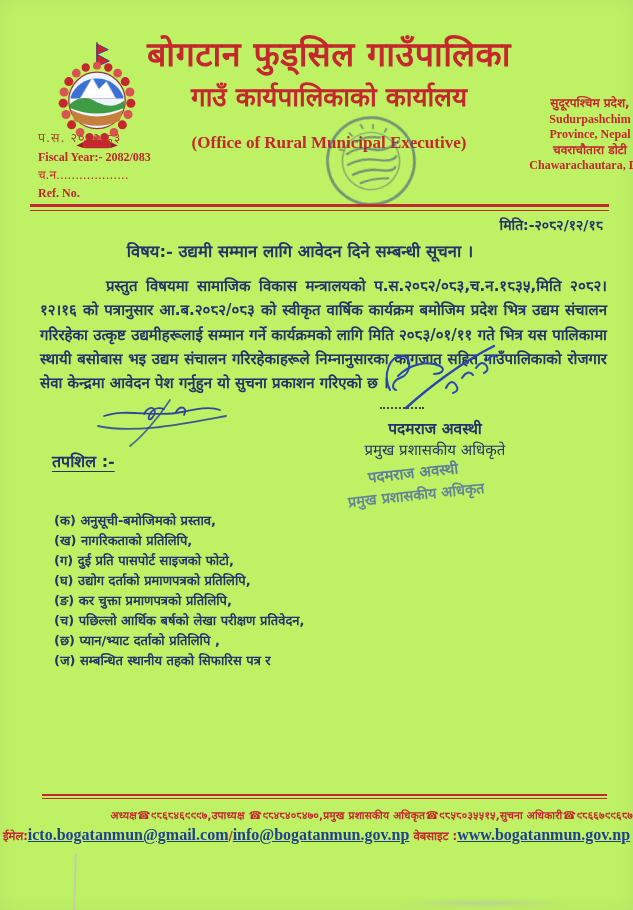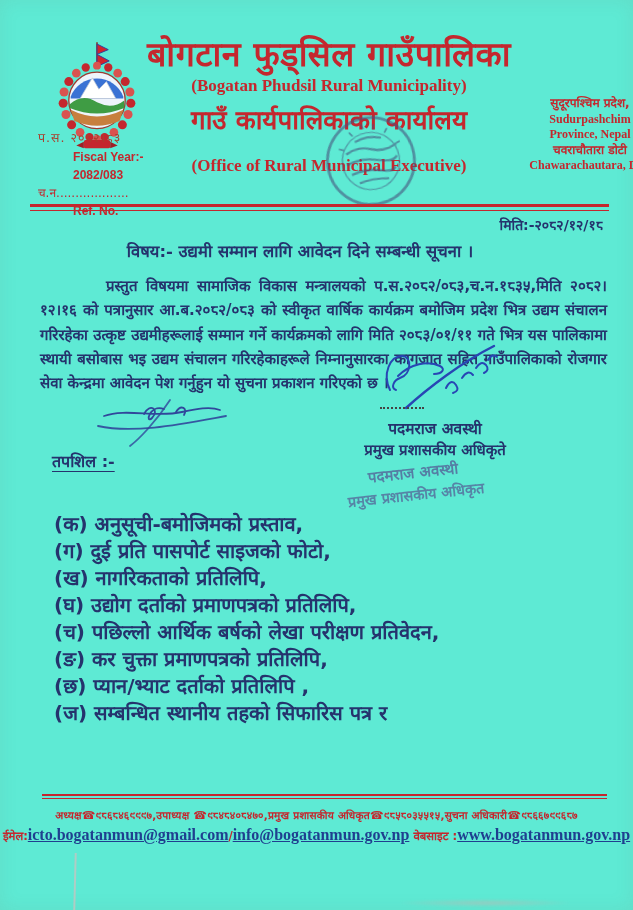--- a/index.html
+++ b/index.html
@@ -1,67 +1,67 @@
 <!DOCTYPE html>
 <html lang="ne"><head>
 <meta charset="utf-8">
 <style>
   html,body{margin:0;padding:0;background:#e8e8e4;}
   .page{
     position:relative;
     width:633px;height:910px;
     margin:0 auto;
-    background:#5eead4;
+    background:#bef264;
     overflow:hidden;
     font-family:"DejaVu Sans",sans-serif;
     box-shadow:inset 0 0 18px rgba(120,120,110,.12);
   }
   
   .emblem{position:absolute;left:50px;top:38px;width:94px;height:122px;}
   .hc{position:absolute;left:118px;top:36px;width:422px;text-align:center;color:#c4272e;}
   .title-np{font-size:34px;font-weight:bold;line-height:1.08;letter-spacing:.5px;}
   .name-en{font-family:"Liberation Serif",serif;font-weight:bold;font-size:17px;margin-top:3px;}
   .office-np{font-size:26px;font-weight:bold;margin-top:5px;}
   .office-en{font-family:"Liberation Serif",serif;font-weight:bold;font-size:17px;margin-top:19px;}
   .addr{position:absolute;left:524px;top:96px;width:132px;text-align:center;color:#c4272e;
         font-size:12px;font-weight:bold;line-height:1.3;}
   .addr .en{font-family:"Liberation Serif",serif;}
   .refblk{position:absolute;left:38px;top:129px;width:150px;color:#c4272e;font-size:12px;line-height:1.5;text-align:left;}
   .refblk .hand{color:#a8402e;font-size:12.5px;letter-spacing:1px;}
-  .refblk .en{font-family:Liberation Sans, sans-serif;font-weight:bold;margin-left:35px;}
+  .refblk .en{font-family:Liberation Serif, serif;font-weight:bold;}
   .seal{position:absolute;left:318px;top:108px;width:106px;height:106px;opacity:.8;transform:rotate(-10deg);}
   .rule-top{position:absolute;left:30px;right:24px;top:204px;height:3px;
             border-top:3px solid #c4272e;border-bottom:1px solid #c4272e;}
   
   .ink{color:#25336d;}
   .date-line{position:absolute;right:30px;top:215px;font-size:14px;font-weight:bold;}
   .subject{position:absolute;left:95px;top:239px;width:410px;text-align:center;
            font-size:16.5px;font-weight:bold;text-underline-offset:4px;}
   .bodytext{position:absolute;left:40px;right:26px;top:274px;text-align:justify;
             font-size:15px;font-weight:bold;line-height:1.62;text-indent:66px;}
   
   .sig-ink{position:absolute;left:376px;top:344px;width:140px;height:74px;}
   .sig-dots{position:absolute;left:380px;top:407px;width:44px;border-bottom:2px dotted #444;}
   .sig-name{position:absolute;left:322px;top:417px;width:226px;text-align:center;font-size:15.5px;font-weight:bold;}
-  .sig-title{position:absolute;left:322px;top:439px;width:226px;text-align:center;font-size:15px;font-weight:bold;}
+  .sig-title{position:absolute;left:322px;top:439px;width:226px;text-align:center;font-size:15px;font-weight:normal;}
   .stamp-name{position:absolute;left:300px;top:462px;width:226px;text-align:center;font-size:15px;font-weight:bold;
               color:#55739f;transform:rotate(-6deg);opacity:.9;}
   .stamp-title{position:absolute;left:296px;top:484px;width:240px;text-align:center;font-size:14.5px;font-weight:bold;
                color:#55739f;transform:rotate(-6deg);opacity:.85;}
   .sig-ink2{position:absolute;left:86px;top:388px;width:155px;height:60px;}
   
   .tapasil{position:absolute;left:52px;top:450px;font-size:16px;font-weight:bold;
            text-decoration:underline;text-underline-offset:4px;}
   .docs-head{position:absolute;left:46px;top:490px;font-size:15.5px;font-weight:bold;}
-  .docs{position:absolute;left:54px;top:514px;font-size:20px;font-weight:bold;}
+  .docs{position:absolute;left:54px;top:514px;font-size:13px;font-weight:bold;}
   .docs .item{margin-bottom:7px;line-height:1;}
   
   .rule-bot{position:absolute;left:42px;right:26px;top:794px;height:2px;
             border-top:2.5px solid #c4272e;border-bottom:1px solid #c4272e;}
-  .foot1{position:absolute;left:0;right:0;top:808px;text-align:center;color:#c4272e;
+  .foot1{position:absolute;left:0;right:0;top:808px;text-align:right;color:#c4272e;
          font-size:10.5px;font-weight:bold;letter-spacing:.2px;}
   .foot1 .ph{font-size:11px;}
   .foot2{position:absolute;left:0;right:0;top:826px;text-align:center;color:#c4272e;
          font-size:11.5px;font-weight:bold;}
   .foot2 .lnk{color:#1f3f8f;text-decoration:underline;font-family:"Liberation Serif",serif;font-size:16px;}
   
   .artifact-left{position:absolute;left:74px;top:853px;width:2px;height:57px;background:#c3c6c1;
                  transform:rotate(1.5deg);opacity:.8;}
   .artifact-bottom{position:absolute;left:400px;top:899px;width:170px;height:8px;border-radius:50%;
                    background:radial-gradient(ellipse,#b9bcb6 0%,rgba(185,188,182,0) 75%);filter:blur(1px);opacity:.6;}
@@ -110,21 +110,20 @@
       <path d="M22,74 Q50,88 78,74 L74,86 Q50,96 26,86 Z" fill="#c77f3e"></path>
 
       <rect x="36" y="106" width="28" height="9" rx="2" fill="#c4272e"></rect>
       <path d="M36,108 L28,112 L36,115 Z" fill="#a01e25"></path>
       <path d="M64,108 L72,112 L64,115 Z" fill="#a01e25"></path>
     </svg>
   </div>
 
   <div class="hc">
     <div class="title-np">बोगटान फुड्सिल गाउँपालिका</div>
-    <div class="name-en">(Bogatan Phudsil Rural Municipality)</div>
     <div class="office-np">गाउँ कार्यपालिकाको कार्यालय</div>
     <div class="office-en">(Office of Rural Municipal Executive)</div>
   </div>
 
   <div class="addr">
     <div>सुदूरपश्चिम प्रदेश,</div>
     <div class="en">Sudurpashchim</div>
     <div class="en">Province, Nepal</div>
     <div>चवराचौतारा डोटी</div>
     <div class="en">Chawarachautara, Doti</div>
@@ -191,25 +190,25 @@
         <path d="M12,38 C48,46 96,36 140,28" opacity="0.9"></path>
         <path d="M84,12 C70,34 52,52 44,58" opacity="0.8"></path>
       </g>
     </svg>
   </div>
 
   <div class="tapasil ink">तपशिल :-</div>
 
   <div class="docs ink">
     <div class="item">(क) अनुसूची-बमोजिमको प्रस्ताव,</div>
+    <div class="item">(ख) नागरिकताको प्रतिलिपि,</div>
     <div class="item">(ग) दुई प्रति पासपोर्ट साइजको फोटो,</div>
-    <div class="item">(ख) नागरिकताको प्रतिलिपि,</div>
     <div class="item">(घ) उद्योग दर्ताको प्रमाणपत्रको प्रतिलिपि,</div>
+    <div class="item">(ङ) कर चुक्ता प्रमाणपत्रको प्रतिलिपि,</div>
     <div class="item">(च) पछिल्लो आर्थिक बर्षको लेखा परीक्षण प्रतिवेदन,</div>
-    <div class="item">(ङ) कर चुक्ता प्रमाणपत्रको प्रतिलिपि,</div>
     <div class="item">(छ) प्यान/भ्याट दर्ताको प्रतिलिपि ,</div>
     <div class="item">(ज) सम्बन्धित  स्थानीय तहको सिफारिस पत्र र</div>
   </div>
 
   <div class="rule-bot"></div>
 
   <div class="foot1">
     <span>अध्यक्ष</span><span class="ph">☎</span><span>९८६८४६९९९७,</span><span>उपाध्यक्ष </span><span class="ph">☎</span><span>९८४८४०८४७०,</span><span>प्रमुख प्रशासकीय अधिकृत</span><span class="ph">☎</span><span>९८५८०३५५१५,</span><span>सुचना अधिकारी</span><span class="ph">☎</span><span>९८६६७९९६८७</span>
   </div>
 

